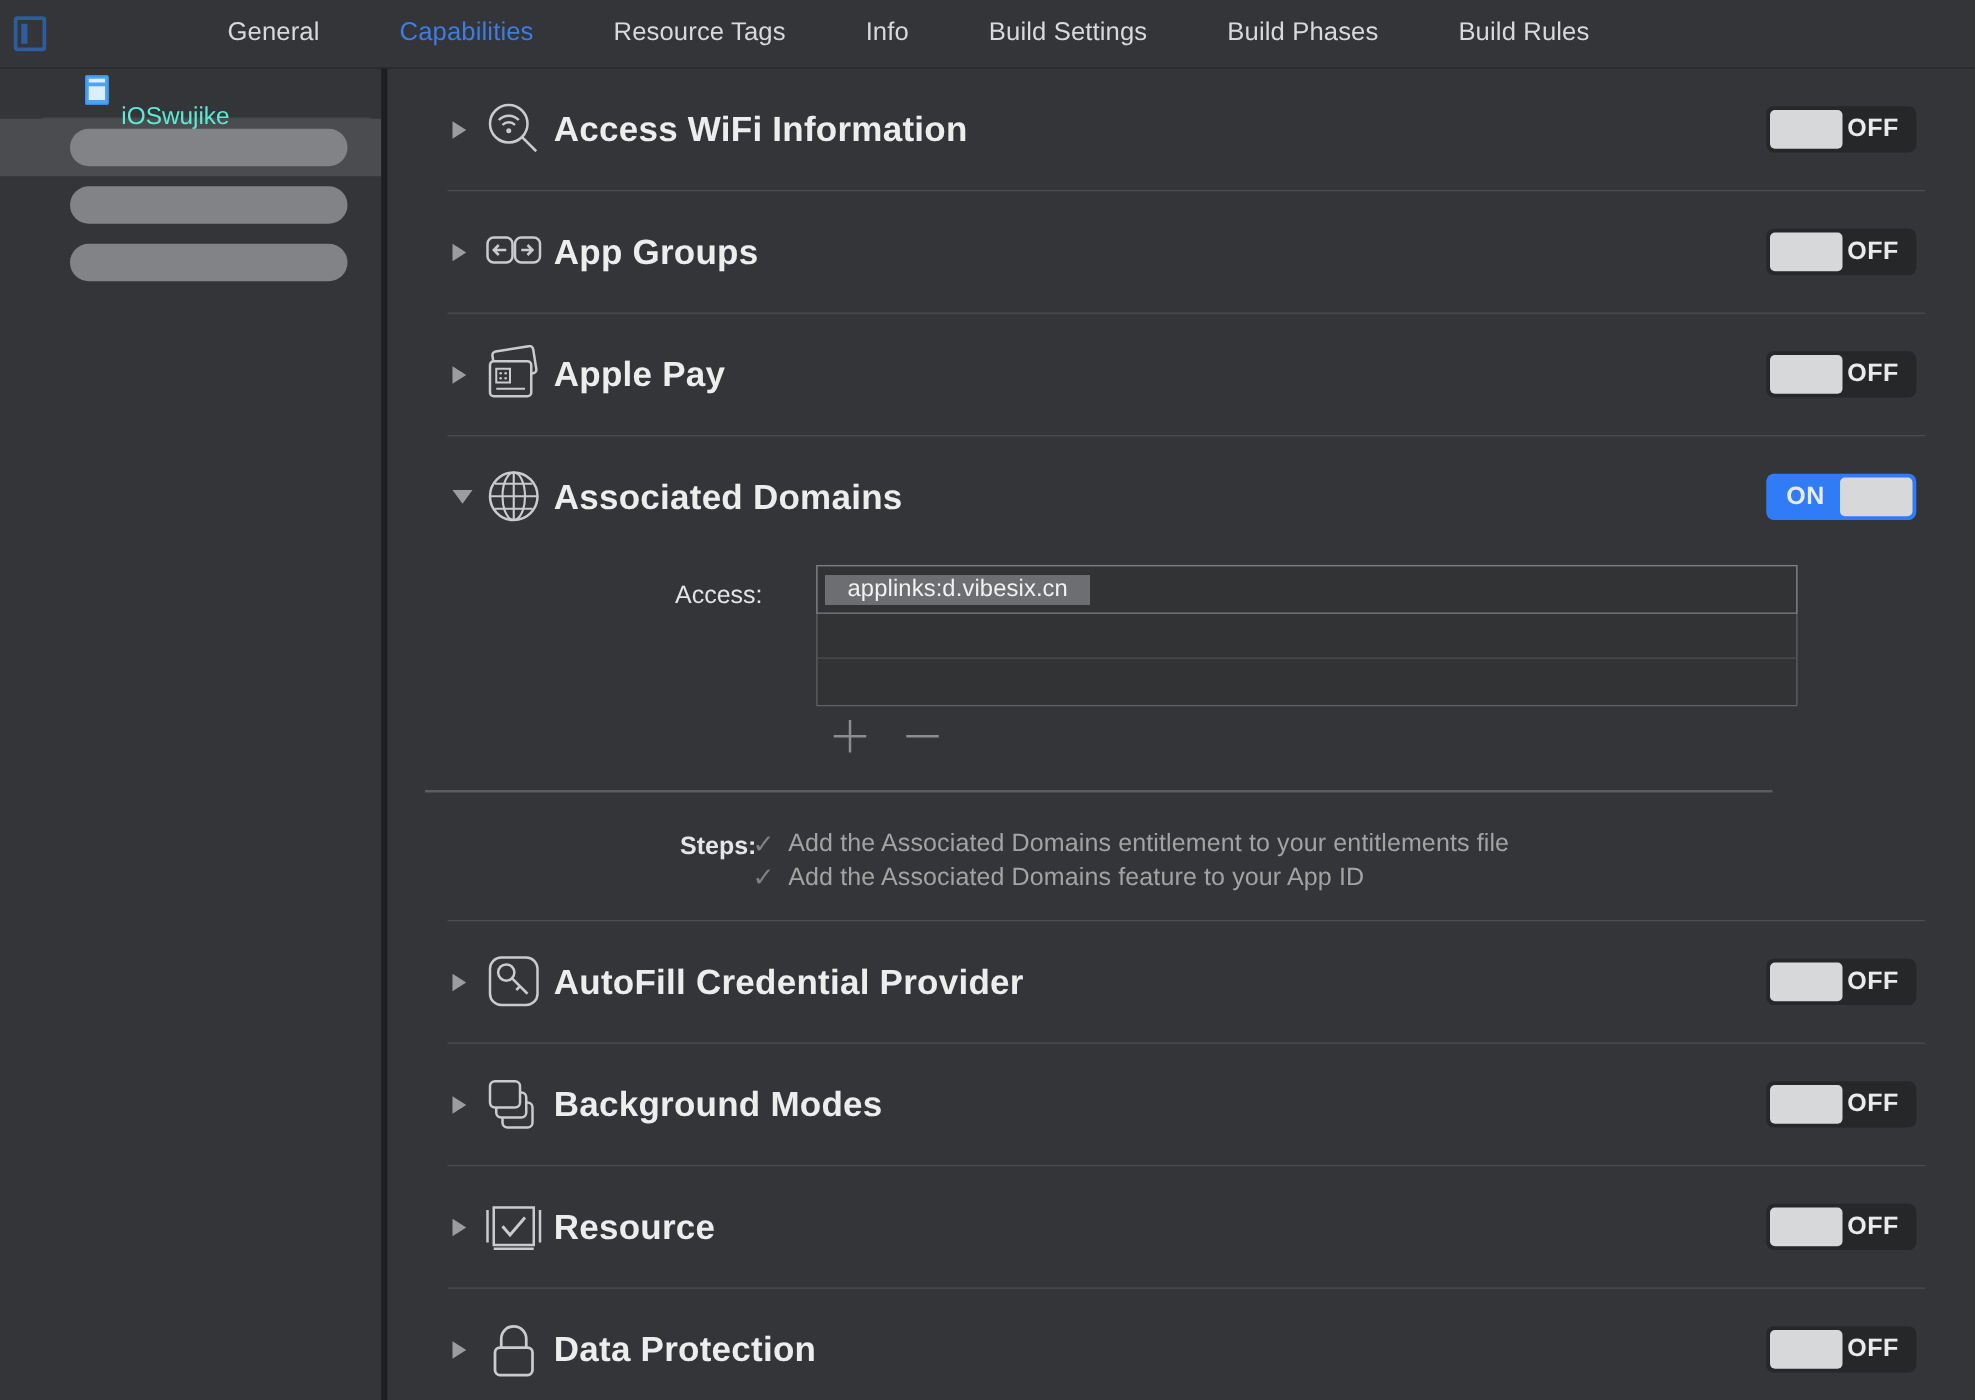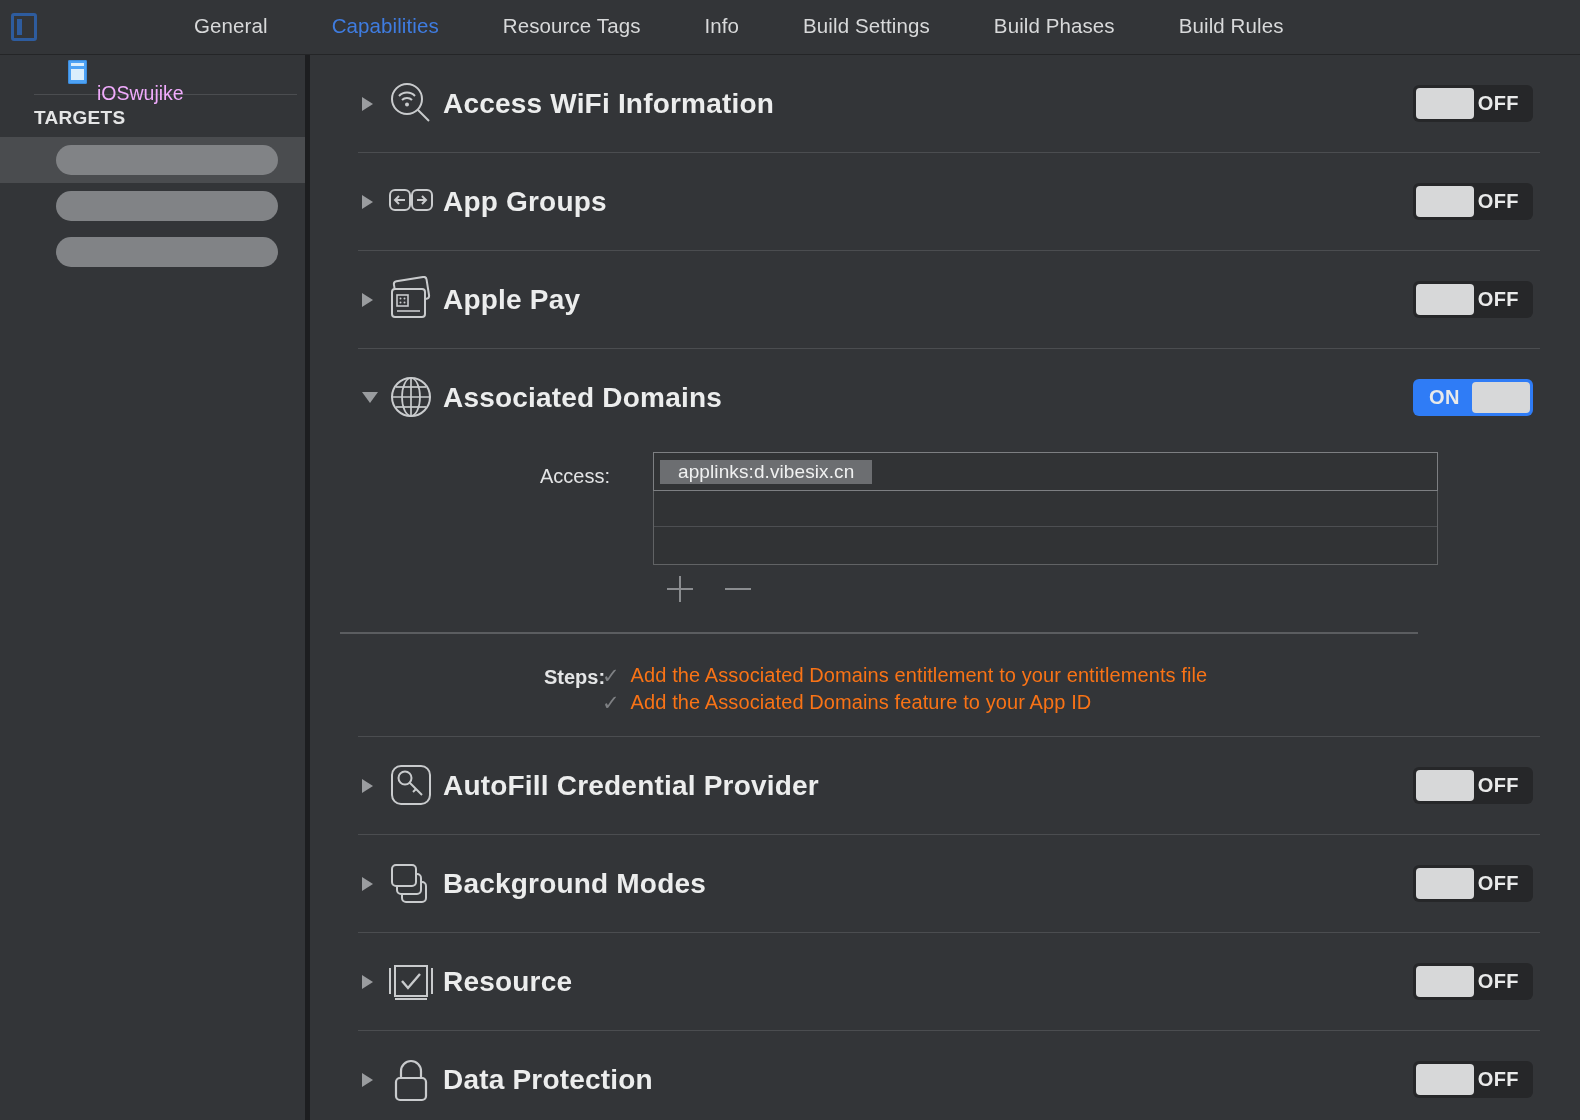--- a/index.html
+++ b/index.html
@@ -18,21 +18,21 @@
     border-bottom: 1px solid #242527;
   }
   .sidebar-toggle {
     position: absolute; left: 11px; top: 13px; width: 26px; height: 28px;
     border: 3px solid #2e5c9e; border-radius: 3px; background: #333538;
   }
   .sidebar-toggle .bar {
     position: absolute; left: 3px; top: 3px; width: 5px; height: 16px;
     background: #2e5c9e;
   }
-  .tabs { position: absolute; left: 162px; top: 0; height: 55px; }
+  .tabs { position: absolute; left: 150px; top: 0; height: 55px; }
   .tab {
     display: inline-block; height: 55px; line-height: 52px;
     padding: 0 32px; font-size: 20.5px; color: #d8d9da;
     letter-spacing: .1px; cursor: default;
   }
   .tab.active { color: #3f7ce0; }
 
   
   .sidebar {
     position: absolute; left: 0; top: 55px; width: 305px; height: 1065px;
@@ -56,21 +56,21 @@
     box-shadow: inset 0 0 0 1px #3d8ddd;
   }
   .doc-icon::before {
     content: ""; position: absolute; left: 3px; top: 9px;
     width: 13px; height: 11px; background: #dbeefc;
   }
   .doc-icon::after {
     content: ""; position: absolute; left: 3px; top: 3px;
     width: 13px; height: 3px; background: #dbeefc;
   }
-  .proj-label { font-size: 19.5px; color: #f0abfc; margin-top: 43px; }
+  .proj-label { font-size: 19.5px; color: #5eead4; margin-top: 43px; }
   .hr-side {
     height: 1px; background: #4b4d50; margin: 5px 8px 0 34px;
   }
   .target-row {
     height: 46px; display: flex; align-items: center; padding-left: 56px;
   }
   .target-row.selected { background: #4a4c4f; }
   .redact-pill {
     width: 222px; height: 30px; border-radius: 15px; background: #818386;
   }
@@ -173,21 +173,21 @@
   }
   .steps-list { position: absolute; left: 292px; top: 218px; }
   .step-item {
     display: flex; align-items: baseline; gap: 11px;
     height: 26px; margin-bottom: 1px;
   }
   .check {
     color: #7f8184; font-size: 21px; line-height: 1;
     position: relative; top: 1px;
   }
-  .step-text { font-size: 20px; color: #f97316; letter-spacing: .1px; }
+  .step-text { font-size: 20px; color: #a3a3a3; letter-spacing: .1px; }
 </style>
 </head>
 <body>
 
 <div id="app">
 
   <div class="tabbar">
     <div class="sidebar-toggle">
       <div class="bar"></div>
     </div>
@@ -196,21 +196,20 @@
 
   <div class="sidebar">
 
     <div class="proj-row">
       <div class="doc-icon"></div>
       <span class="proj-label">iOSwujike</span>
     </div>
 
     <div class="hr-side"></div>
 
-    <div class="sec-header">TARGETS</div>
 
     <div id="targets">
         <div class="target-row selected">
           <div class="redact-pill"></div>
         </div>
         <div class="target-row">
           <div class="redact-pill"></div>
         </div>
         <div class="target-row">
           <div class="redact-pill"></div>

